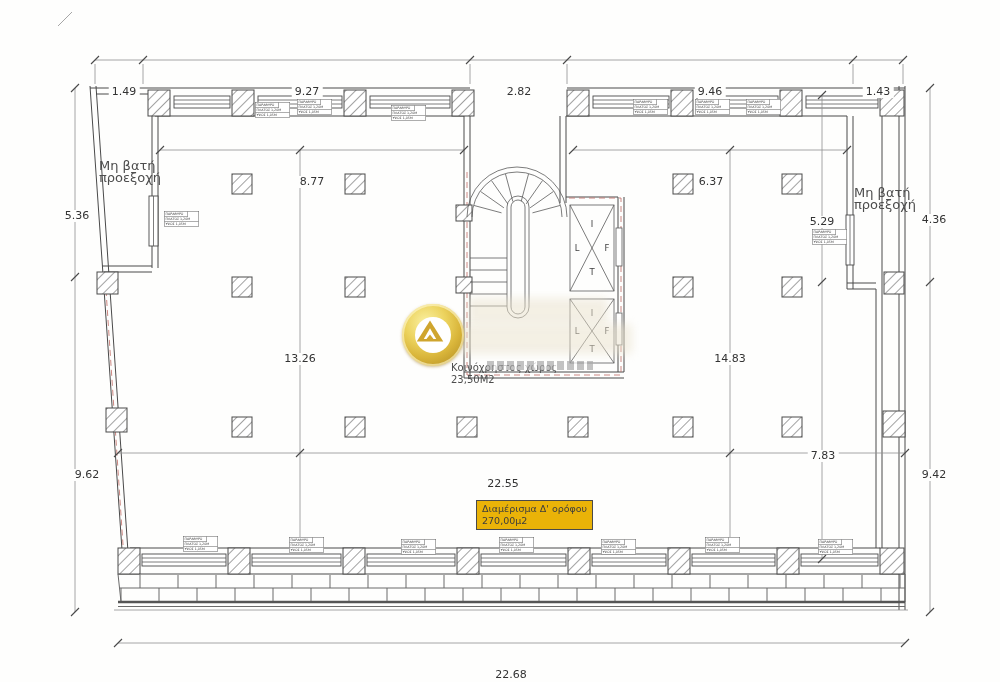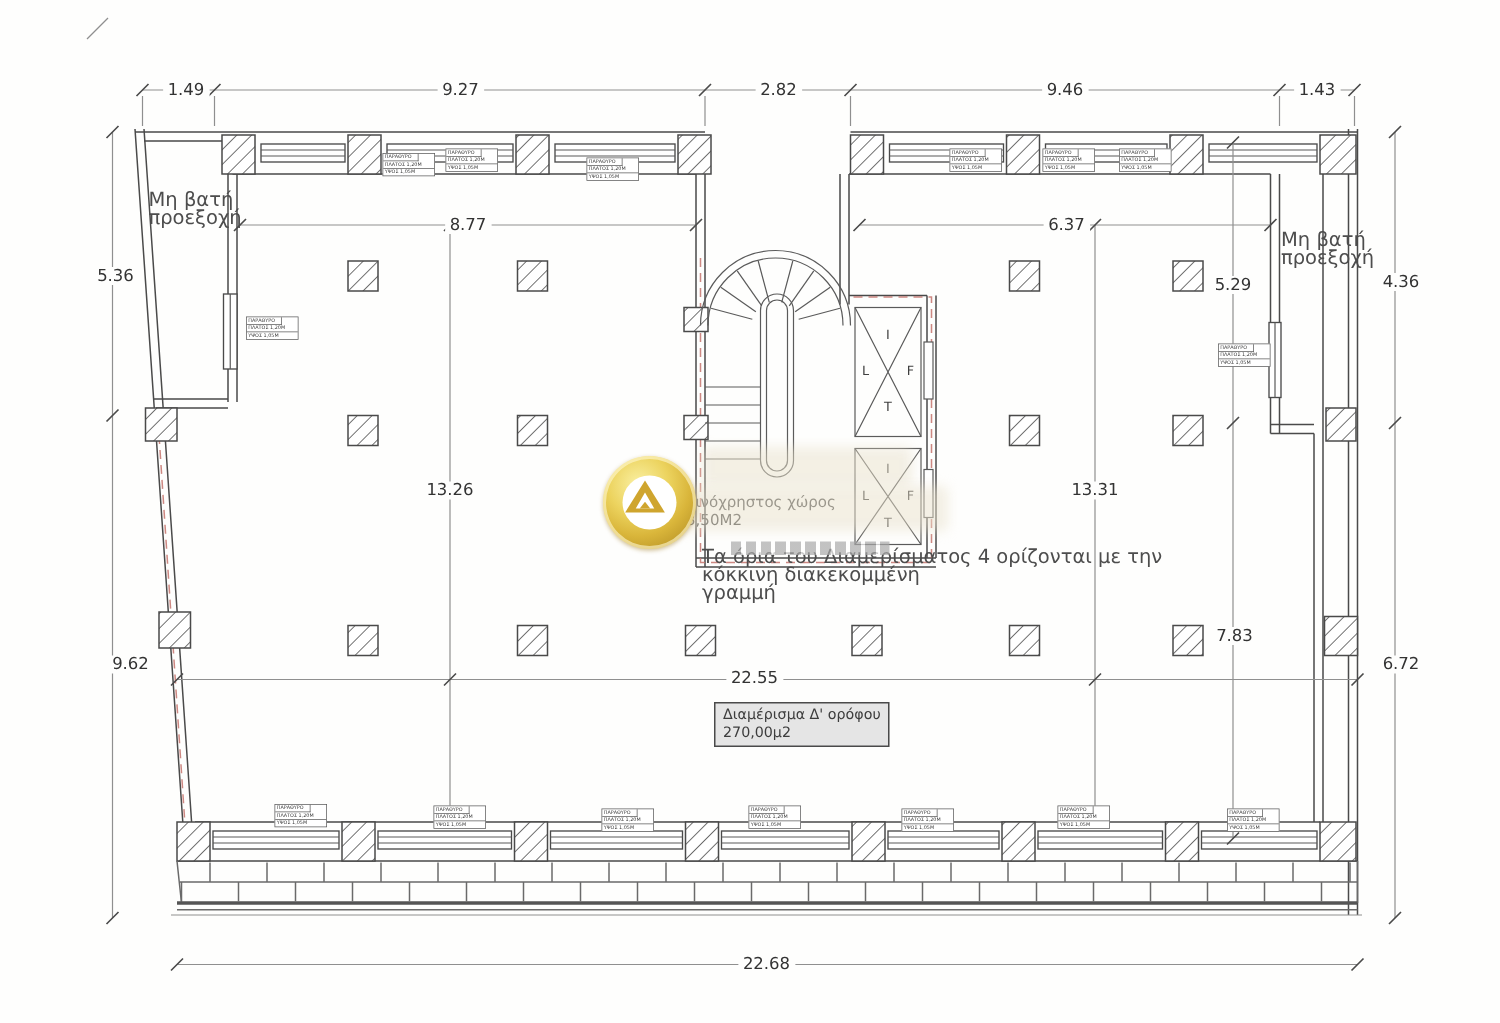--- a/index.html
+++ b/index.html
@@ -14,25 +14,25 @@
   .tick{stroke:#4a4a4a;stroke-width:1.1;fill:none;}
   .thick{stroke:#555;stroke-width:2.4;fill:none;}
   .mid{stroke:#6a6a6a;stroke-width:1;fill:none;}
   .red-dash{stroke:var(--red-dash,#c4736c);stroke-width:1;fill:none;
             stroke-dasharray:6 4;opacity:.85;}
   .col{fill:url(#hatch);stroke:#4a4a4a;stroke-width:1;}
   .winrect{fill:#fff;stroke:#4a4a4a;stroke-width:.9;}
   .door{fill:#fff;stroke:#5a5a5a;stroke-width:.8;}
 
   
-  .lbl{position:absolute;color:#474747;}
+  .lbl{position:absolute;color:#474747;margin-top:32px;}
   .dim{font-size:11px;color:#333;background:#fefefd;padding:0 3px;
        transform:translate(-50%,-50%);white-space:nowrap;line-height:12px;}
   .note{font-size:13px;line-height:12px;color:#4d4d4d;white-space:nowrap;}
-  .apt-box{border:1px solid #4a4a4a;background:#e5e5e5;padding:2px 5px;
+  .apt-box{border:1px solid #4a4a4a;background:#eab308;padding:2px 5px;
            font-size:9.5px;line-height:12px;color:#3d3d3d;white-space:nowrap;}
   .lift-letter{position:absolute;font-size:8.5px;color:#3f3f3f;
                transform:translate(-50%,-50%);}
 
   
   .tag{position:absolute;width:68px;background:#fff;border:1px solid #5c5c5c;
        font-size:6.5px;line-height:9px;color:#3a3a3a;
        transform:scale(.5);transform-origin:top left;}
   .tag-row{border-bottom:1px solid #5c5c5c;padding:0 2px;overflow:hidden;
            white-space:nowrap;}
@@ -274,50 +274,45 @@
   </svg>
 
   <div class="lbl dim" style="left:124px;top:60px">1.49</div>
   <div class="lbl dim" style="left:307px;top:60px">9.27</div>
   <div class="lbl dim" style="left:519px;top:60px">2.82</div>
   <div class="lbl dim" style="left:710px;top:60px">9.46</div>
   <div class="lbl dim" style="left:878px;top:60px">1.43</div>
   <div class="lbl dim" style="left:77px;top:184px">5.36</div>
   <div class="lbl dim" style="left:87px;top:443px">9.62</div>
   <div class="lbl dim" style="left:934px;top:188px">4.36</div>
-  <div class="lbl dim" style="left:934px;top:443px">6.72</div>
+  <div class="lbl dim" style="left:934px;top:443px">9.42</div>
   <div class="lbl dim" style="left:511px;top:643px">22.68</div>
 
   <div class="lbl dim" style="left:312px;top:150px">8.77</div>
   <div class="lbl dim" style="left:711px;top:150px">6.37</div>
   <div class="lbl dim" style="left:300px;top:327px">13.26</div>
-  <div class="lbl dim" style="left:730px;top:327px">13.31</div>
+  <div class="lbl dim" style="left:730px;top:327px">14.83</div>
   <div class="lbl dim" style="left:822px;top:190px">5.29</div>
   <div class="lbl dim" style="left:823px;top:424px">7.83</div>
   <div class="lbl dim" style="left:503px;top:452px">22.55</div>
 
   <div class="lbl note" style="left:99px;top:128px">
     <div>Μη βατή</div>
     <div>προεξοχή</div>
   </div>
   <div class="lbl note" style="left:854px;top:155px">
     <div>Μη βατή</div>
     <div>προεξοχή</div>
   </div>
 
   <div class="lbl note" style="left:451px;top:330px;font-size:10px">
     <div>Κοινόχρηστος χώρος</div>
     <div>23,50Μ2</div>
   </div>
 
-  <div class="lbl note" style="left:468px;top:366px">
-    <div>Τα όρια του Διαμερίσματος 4 ορίζονται με την</div>
-    <div>κόκκινη διακεκομμένη</div>
-    <div>γραμμή</div>
-  </div>
 
   <div class="lbl apt-box" style="left:476px;top:468px">
     <div>Διαμέρισμα Δ' ορόφου</div>
     <div>270,00μ2</div>
   </div>
 
   <span class="lift-letter" style="left:592px;top:224px">I</span>
   <span class="lift-letter" style="left:577px;top:248px">L</span>
   <span class="lift-letter" style="left:607px;top:248px">F</span>
   <span class="lift-letter" style="left:592px;top:272px">T</span>

